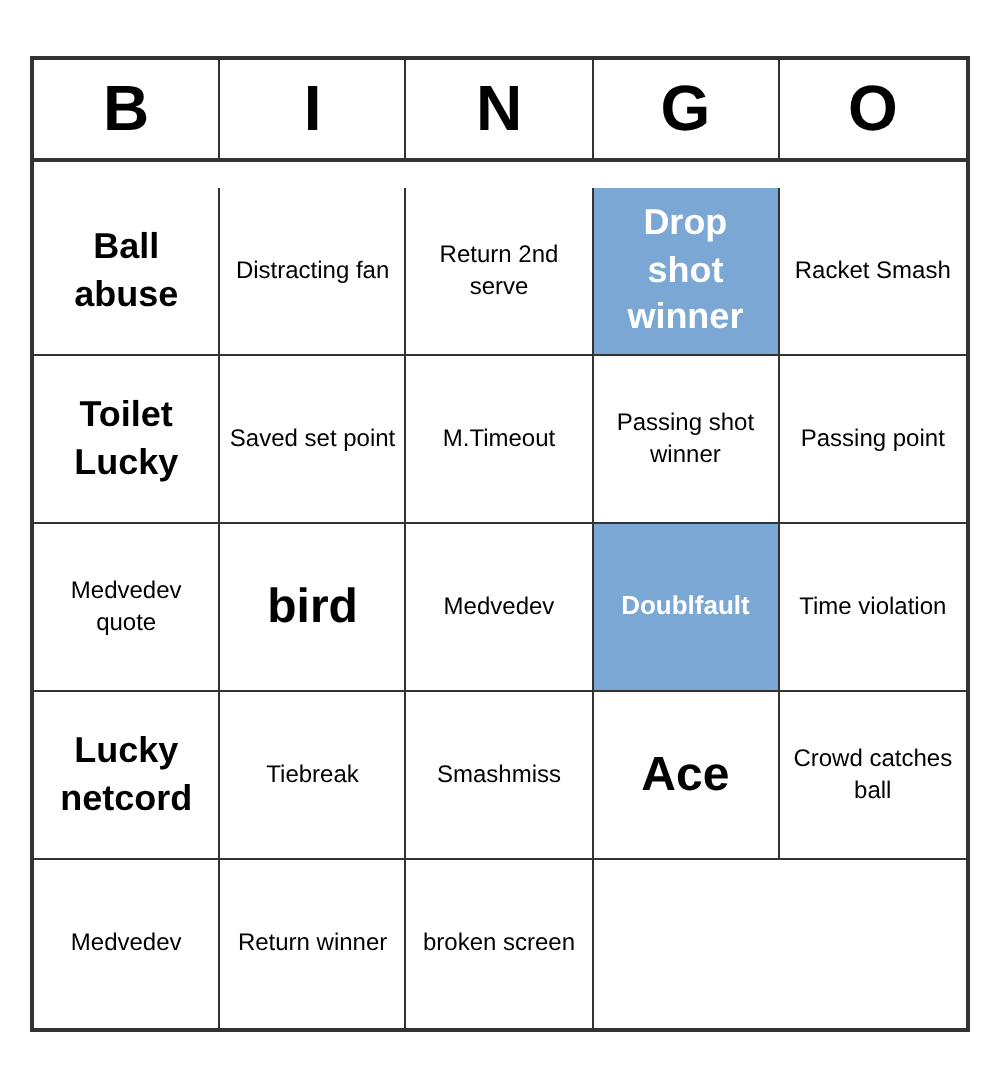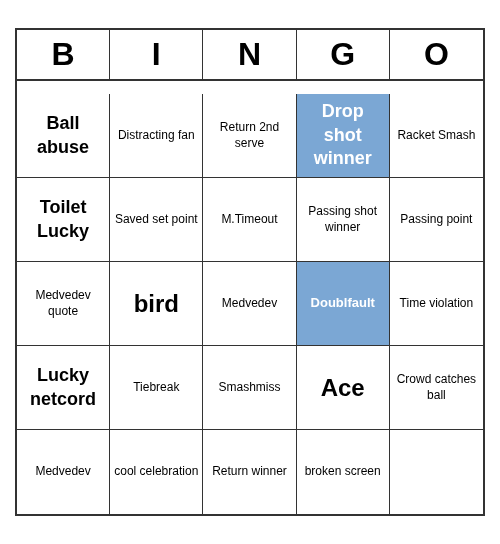--- a/index.html
+++ b/index.html
@@ -101,17 +101,16 @@
       <div class="bingo-cell xl-text">bird</div>
       <div class="bingo-cell normal">Medvedev</div>
       <div class="bingo-cell highlighted-dark">Doublfault</div>
       <div class="bingo-cell normal">Time violation</div>
       <div class="bingo-cell large-text">Lucky netcord</div>
       <div class="bingo-cell normal">Tiebreak</div>
       <div class="bingo-cell normal">Smashmiss</div>
       <div class="bingo-cell xl-text">Ace</div>
       <div class="bingo-cell normal">Crowd catches ball</div>
       <div class="bingo-cell normal">Medvedev</div>
-      <div class="bingo-cell normal">cool celebration</div>
       <div class="bingo-cell normal">Return winner</div>
       <div class="bingo-cell normal">broken screen</div>
     </div>
 </div>
 
 </body></html>

